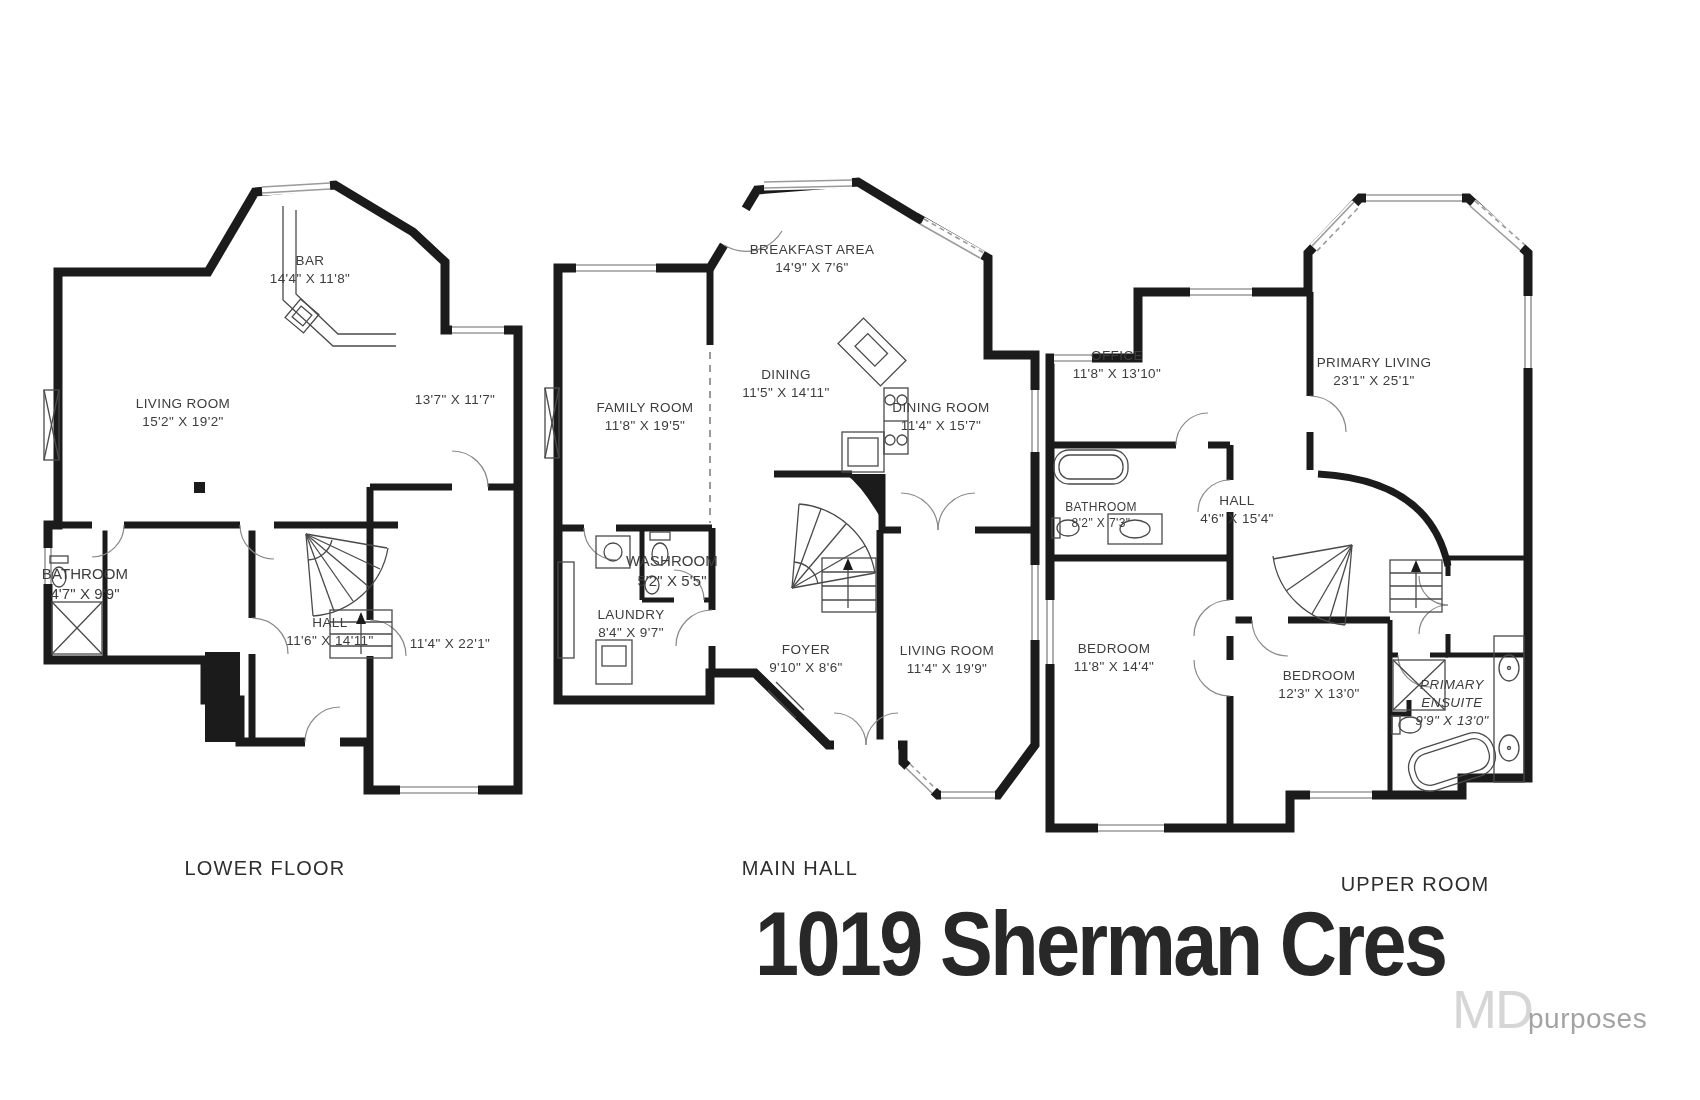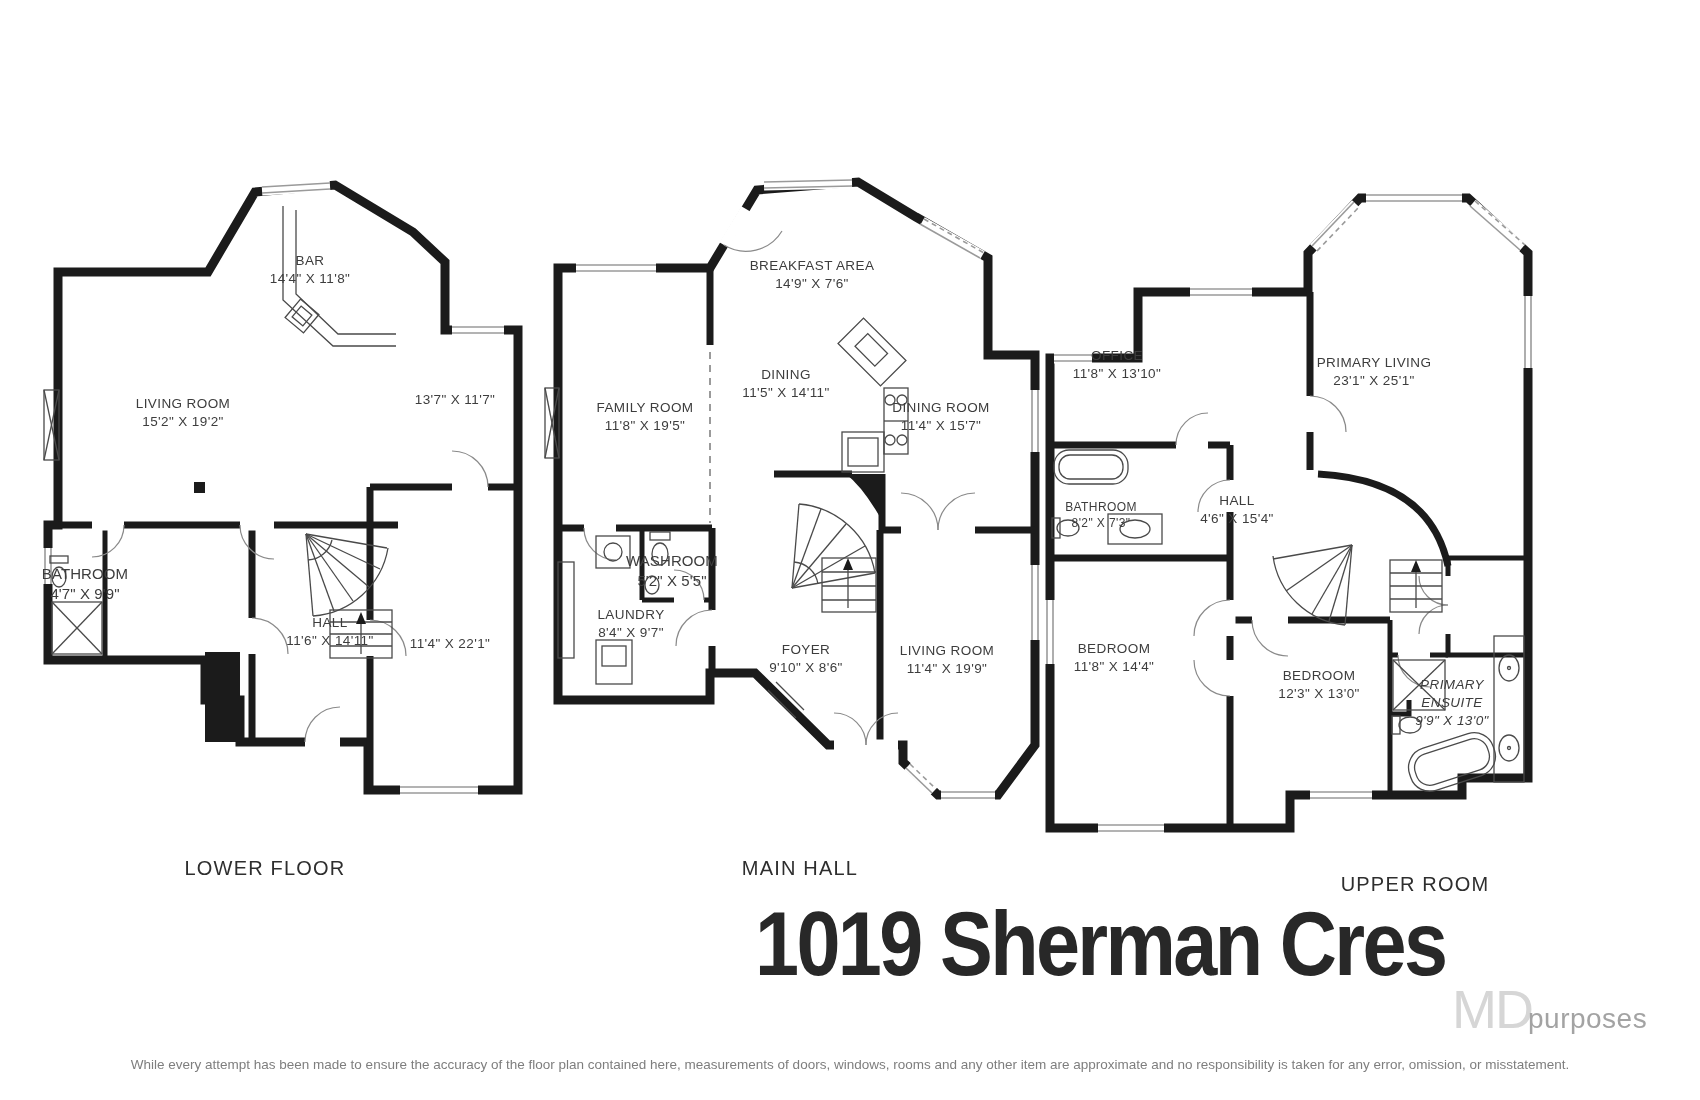--- a/index.html
+++ b/index.html
@@ -380,21 +380,21 @@
 </div>
 <div class="rl" style="left:330px;top:632px">
   <div>HALL</div>
   <div>11'6" X 14'11"</div>
 </div>
 <div class="rl" style="left:450px;top:644px">
   <div></div>
   <div>11'4" X 22'1"</div>
 </div>
 
-<div class="rl" style="left:812px;top:275px">
+<div class="rl" style="left:812px;top:259px">
   <div>BREAKFAST AREA</div>
   <div>14'9" X 7'6"</div>
 </div>
 <div class="rl" style="left:645px;top:417px">
   <div>FAMILY ROOM</div>
   <div>11'8" X 19'5"</div>
 </div>
 <div class="rl" style="left:786px;top:384px">
   <div>DINING</div>
   <div>11'5" X 14'11"</div>
@@ -453,16 +453,15 @@
 <div class="floor-title" style="left:800px;top:868px">MAIN HALL</div>
 <div class="floor-title" style="left:1415px;top:884px">UPPER ROOM</div>
 
 <div class="watermark">
   <span class="wm-logo">MD</span><span class="wm-text">purposes</span>
 </div>
 
 <div class="big-title">1019 Sherman Cres</div>
 
 <div class="disclaimer">
-  <div>While every attempt has been made to ensure the accuracy of the floor plan contained here, measurements of doors, windows, rooms and any other item are approximate and no responsibility is taken for any error, omission, or misstatement.</div>
 </div>
 
 </div>
 
 </body></html>

